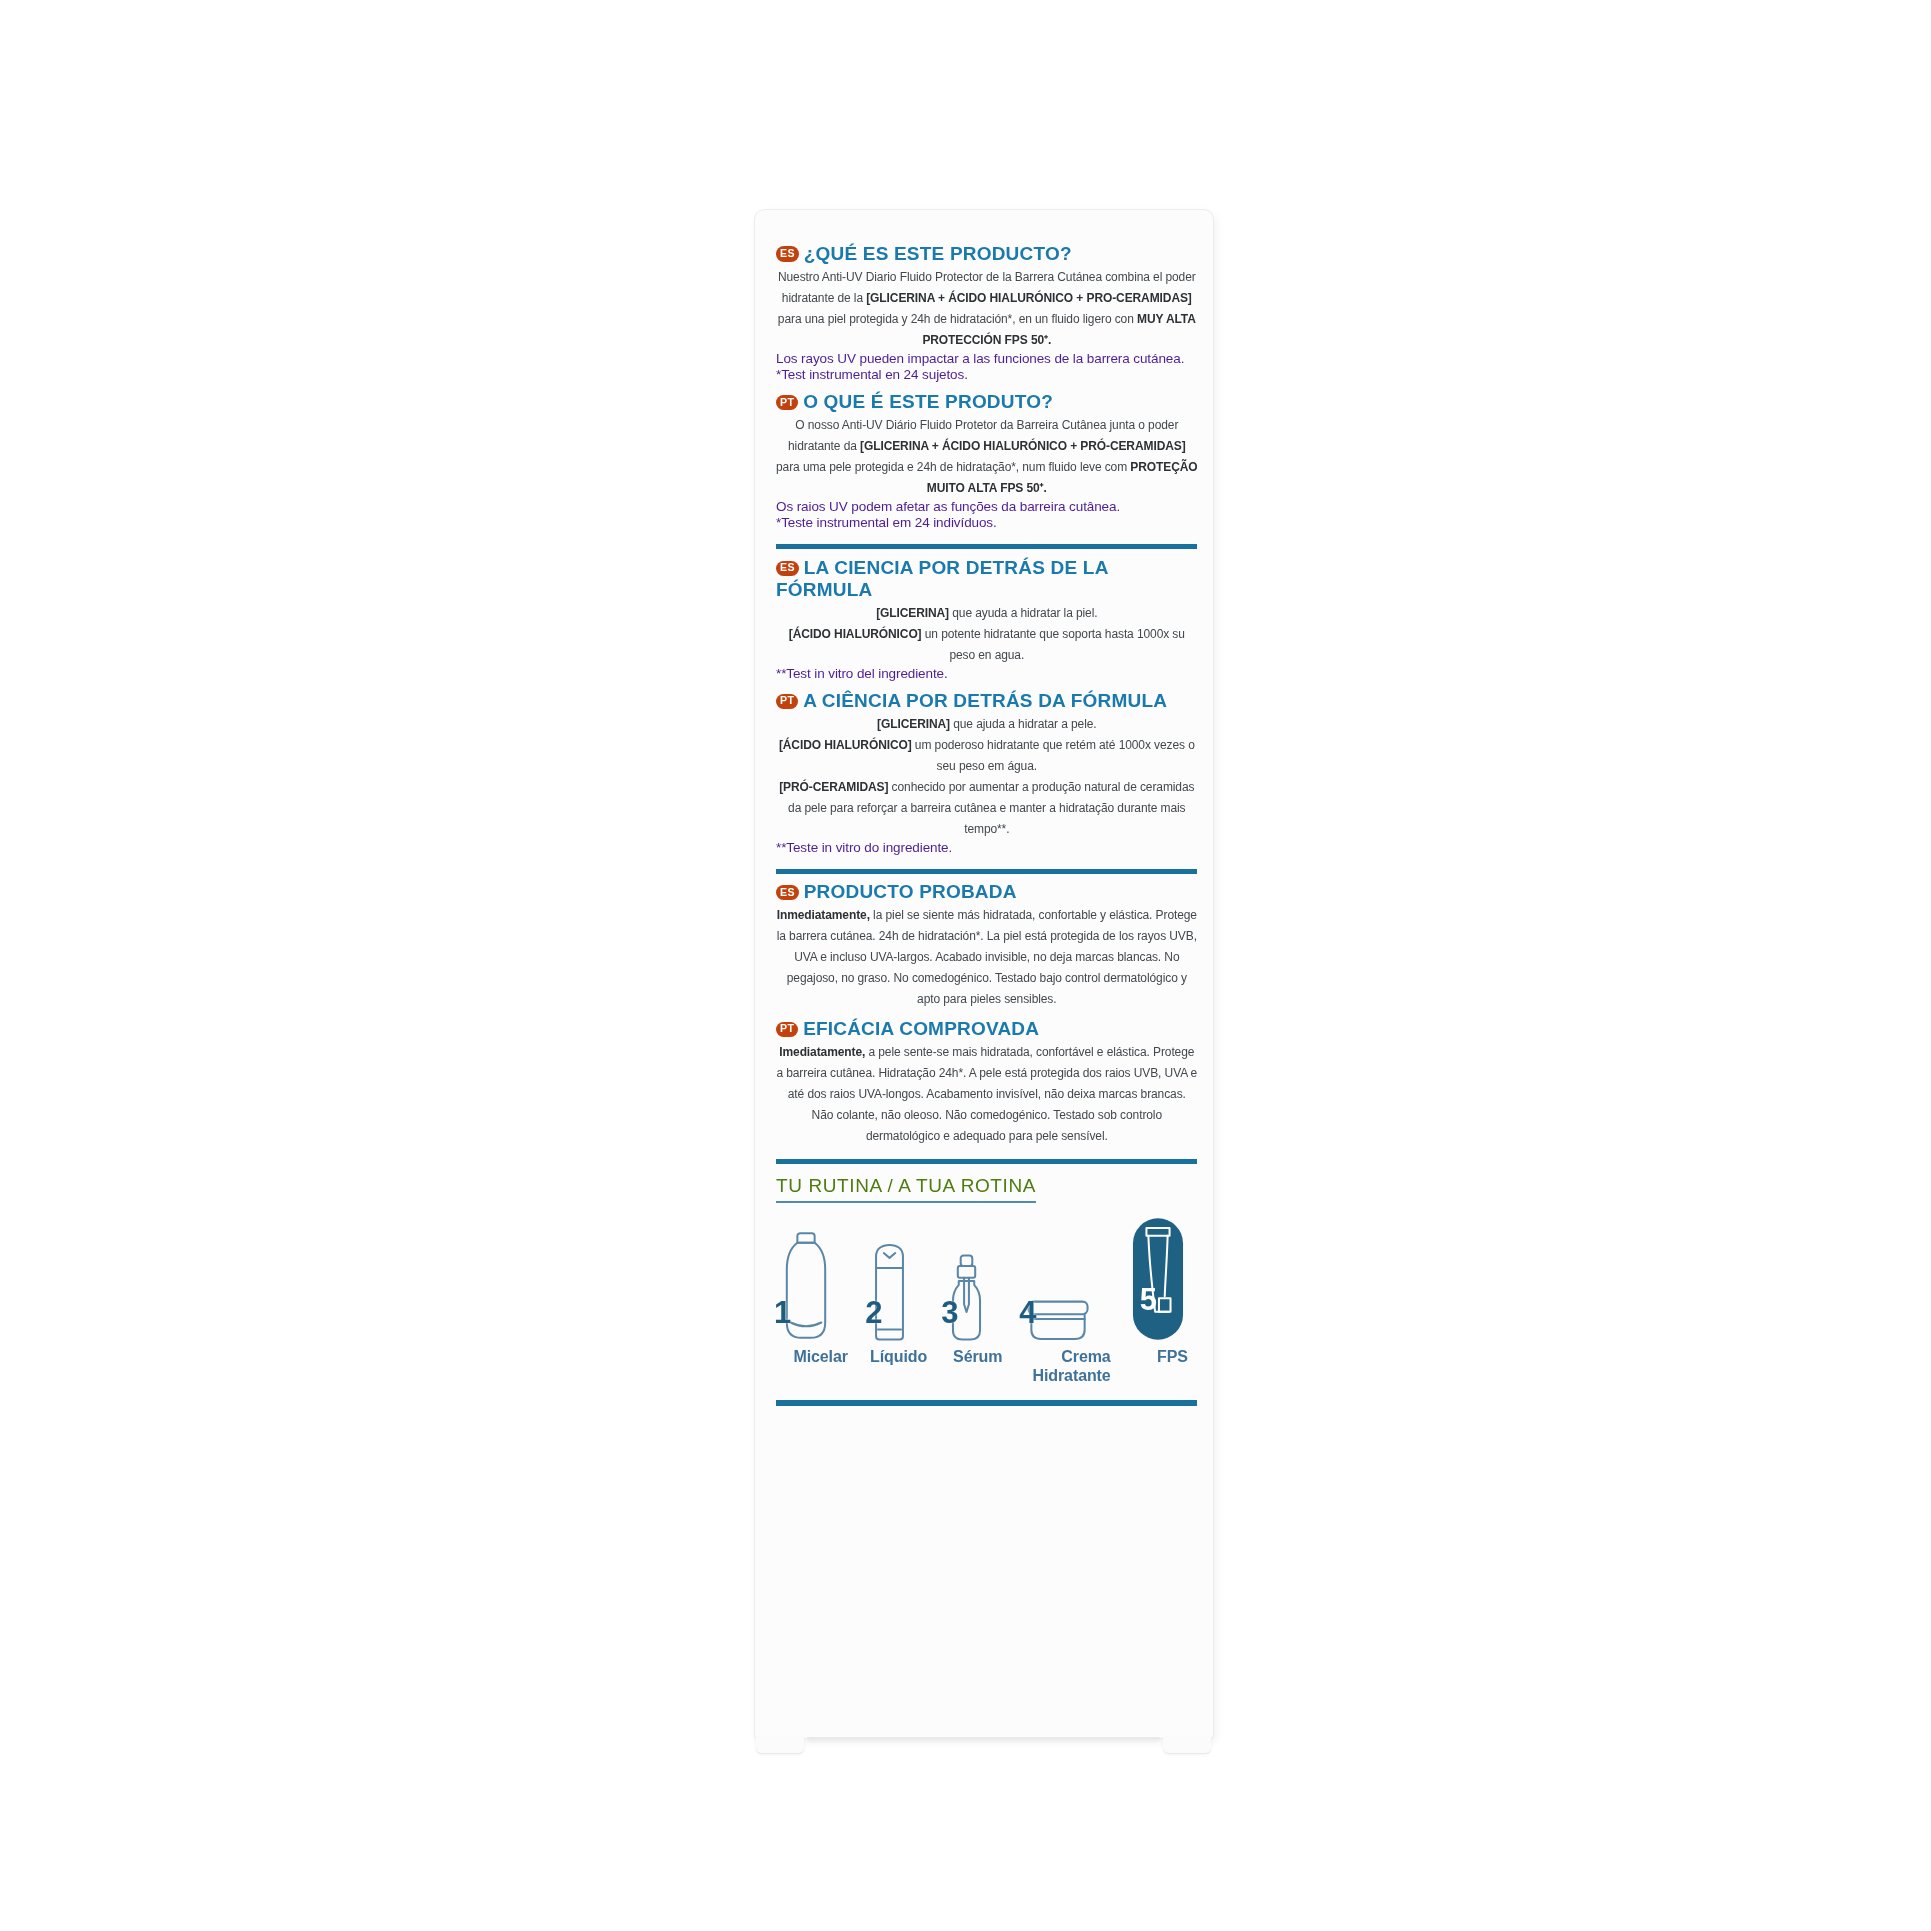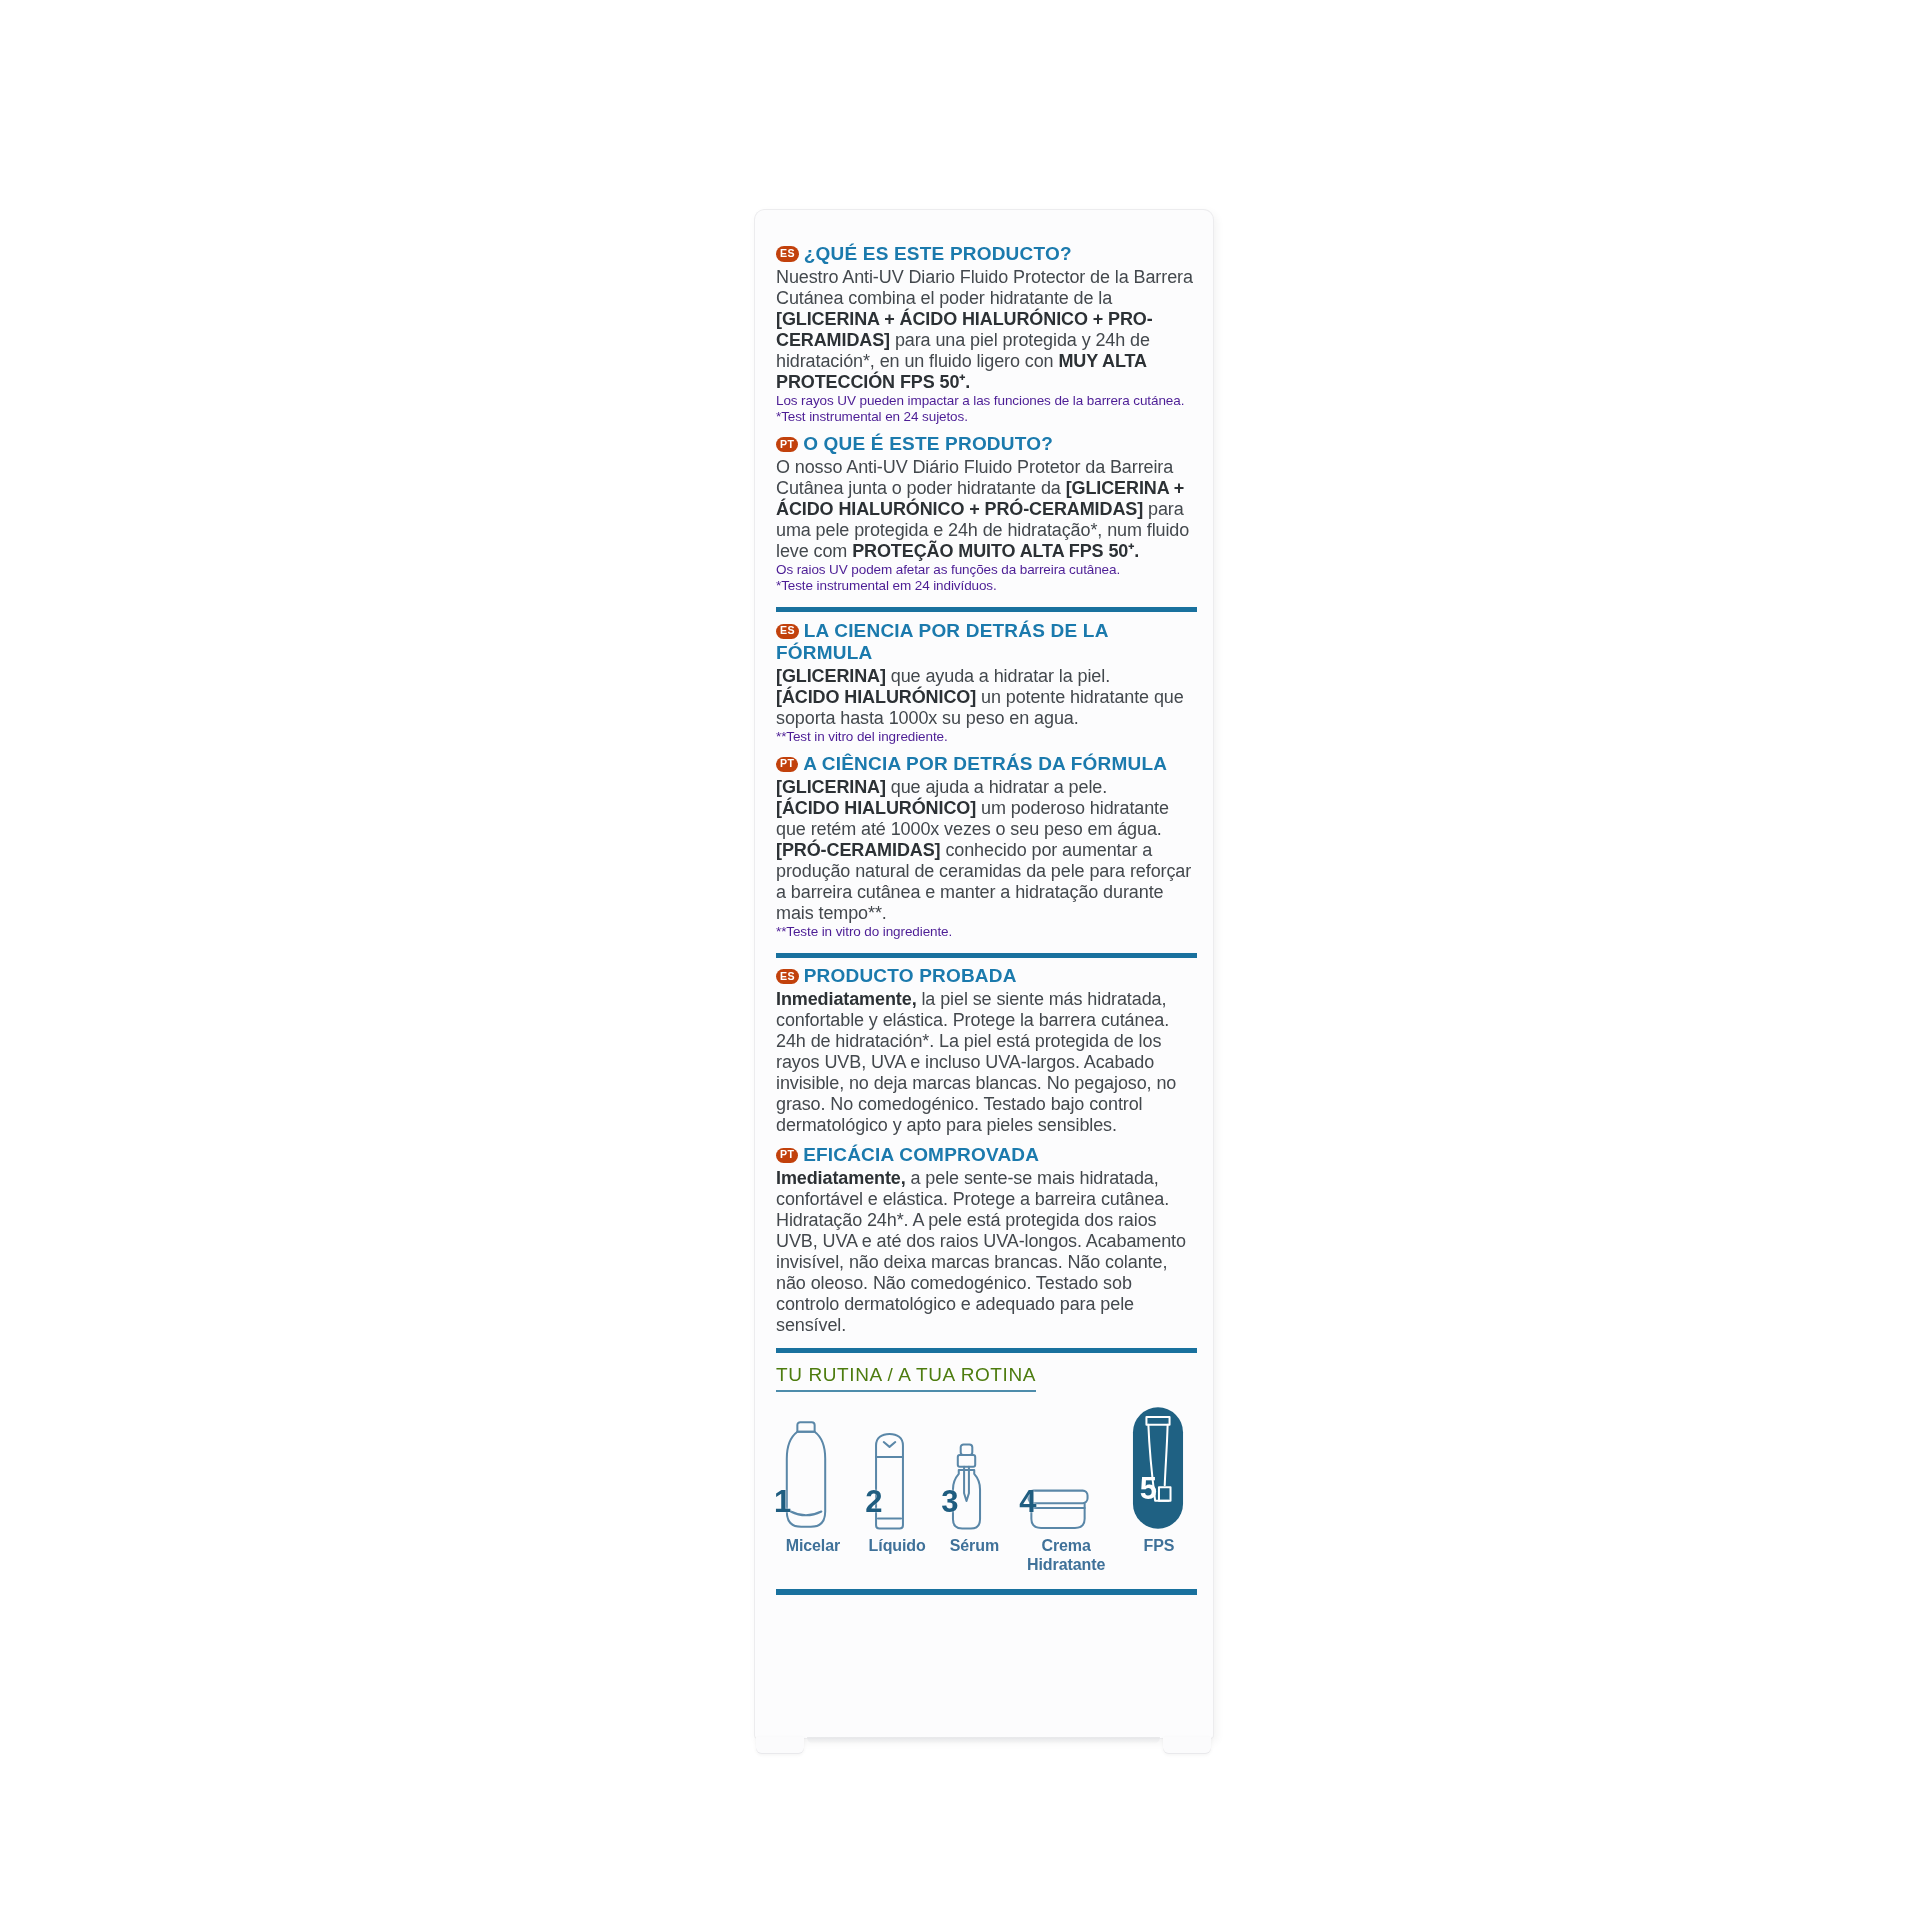--- a/index.html
+++ b/index.html
@@ -33,21 +33,21 @@
     margin:7.7px 0 1.9px 0; font-size:19px; line-height:22px;
     font-weight:bold; color:#1b7aad; letter-spacing:0.2px;
   }
   .badge {
     display:inline-block; background:#c2410c; color:#ffffff;
     font-size:10.6px; font-weight:bold; letter-spacing:0.5px;
     padding:1.9px 3.9px 1.9px 3.9px; border-radius:8.7px; vertical-align:2.4px;
     margin-right:4.8px; line-height:11.6px;
   }
   .sec-body {
-    color:#43484d; font-size:18px; line-height:21px; letter-spacing:-0.1px;
+    color:#43484d; font-size:12px; line-height:21px; letter-spacing:-0.1px;text-align:center;
   }
   .sec-body b { color:#2c3135; letter-spacing:-0.1px; }
   .rich-para { }
   .footnote {
     color:#4c1d95; font-size:13.5px; line-height:16.4px; letter-spacing:-0.1px;
   }
   .divider { height:4.8px; background:#19719e; margin:12.6px 1px 4.8px 0; }
   .routine-heading {
     display:inline-block; color:#4d7c0f; font-weight:normal; font-size:19px;
     letter-spacing:0.6px; border-bottom:2.4px solid #4d8cab;
@@ -64,21 +64,21 @@
     position:absolute; left:-7.7px; bottom:9.7px;
     font-weight:bold; font-size:31px; color:#1f5d80;
     text-shadow:0 0 1.9px #fcfcfd;
   }
   .item-num.on-pill { left:7.7px; bottom:23px; color:#ffffff; text-shadow:none; }
   .routine-labels {
     display:flex; justify-content:space-between; padding:5.8px 9.7px 0 1.9px;
   }
   .item-label {
     color:#3f7199; font-weight:bold; font-size:16px; line-height:19px;
-    text-align:center; letter-spacing:-0.1px;
+    text-align:right; letter-spacing:-0.1px;
   }
   .bottom-rule { height:5.8px; background:#19719e; margin:15.4px 1px 0 0; }
   .ico { stroke:#5a87a8; fill:none; stroke-width:2.1; stroke-linecap:round; stroke-linejoin:round; }
   .ico-white { stroke:#ffffff; fill:none; stroke-width:2.1; stroke-linecap:round; stroke-linejoin:round; }
 </style>
 </head>
 <body>
 
 <div class="carton">
 

